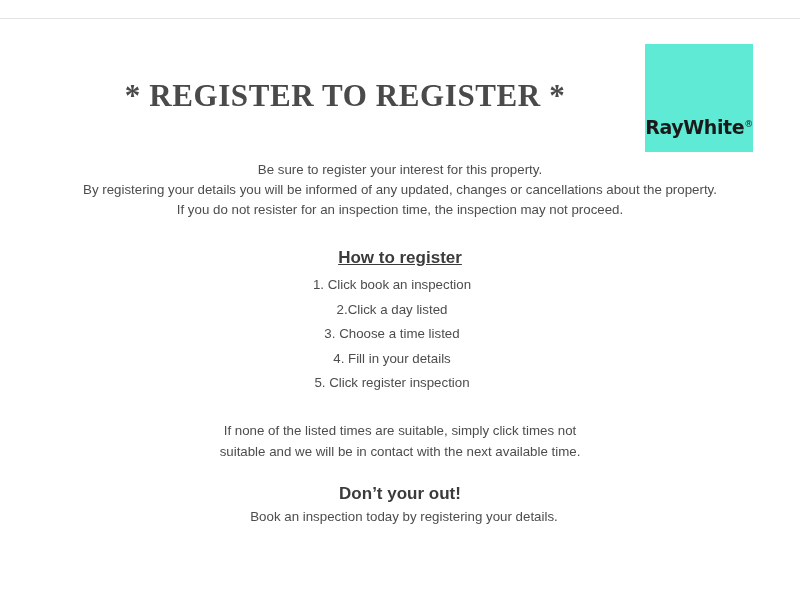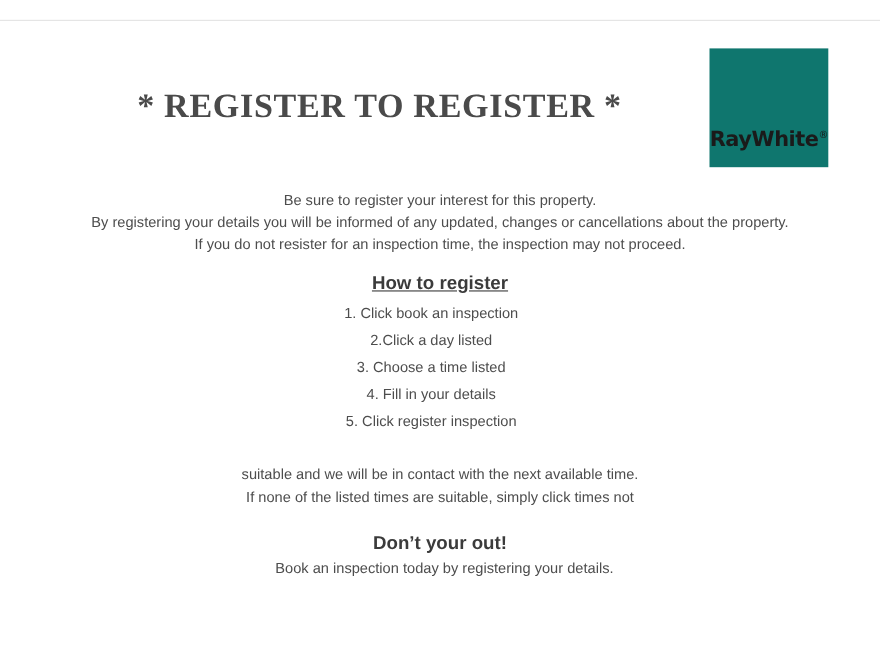--- a/index.html
+++ b/index.html
@@ -27,21 +27,21 @@
     width: 800px;
     height: 1px;
     background: #e3e3e3;
   }
   .logo-box {
     position: absolute;
     top: 44px;
     left: 645px;
     width: 108px;
     height: 108px;
-    background: #0f766e;
+    background: #5eead4;
     display: flex;
     align-items: flex-end;
     justify-content: center;
     padding-bottom: 14px;
     box-sizing: border-box;
   }
   .logo-text {
     font-family: "DejaVu Sans", sans-serif;
     font-weight: bold;
     font-size: 19px;
@@ -68,21 +68,20 @@
   }
   .intro {
     position: absolute;
     top: 160px;
     left: 0;
     width: 800px;
     text-align: center;
     color: #4d4d4d;
     font-size: 13.3px;
     line-height: 20px;
-    margin-top: 12px;
   }
   .intro div {
     white-space: nowrap;
   }
   .how-heading {
     position: absolute;
     top: 248px;
     left: 0;
     width: 800px;
     text-align: center;
@@ -163,20 +162,20 @@
 
   <ol class="steps">
     <li>1. Click book an inspection</li>
     <li>2.Click a day listed</li>
     <li>3. Choose a time listed</li>
     <li>4. Fill in your details</li>
     <li>5. Click register inspection</li>
   </ol>
 
   <div class="note">
+    <div>If none of the listed times are suitable, simply click times not</div>
     <div>suitable and we will be in contact with the next available time.</div>
-    <div>If none of the listed times are suitable, simply click times not</div>
   </div>
 
   <div class="outro-heading">Don’t your out!</div>
   <div class="outro-text">Book an inspection today by registering your details.</div>
 
 </div>
 
 </body></html>

